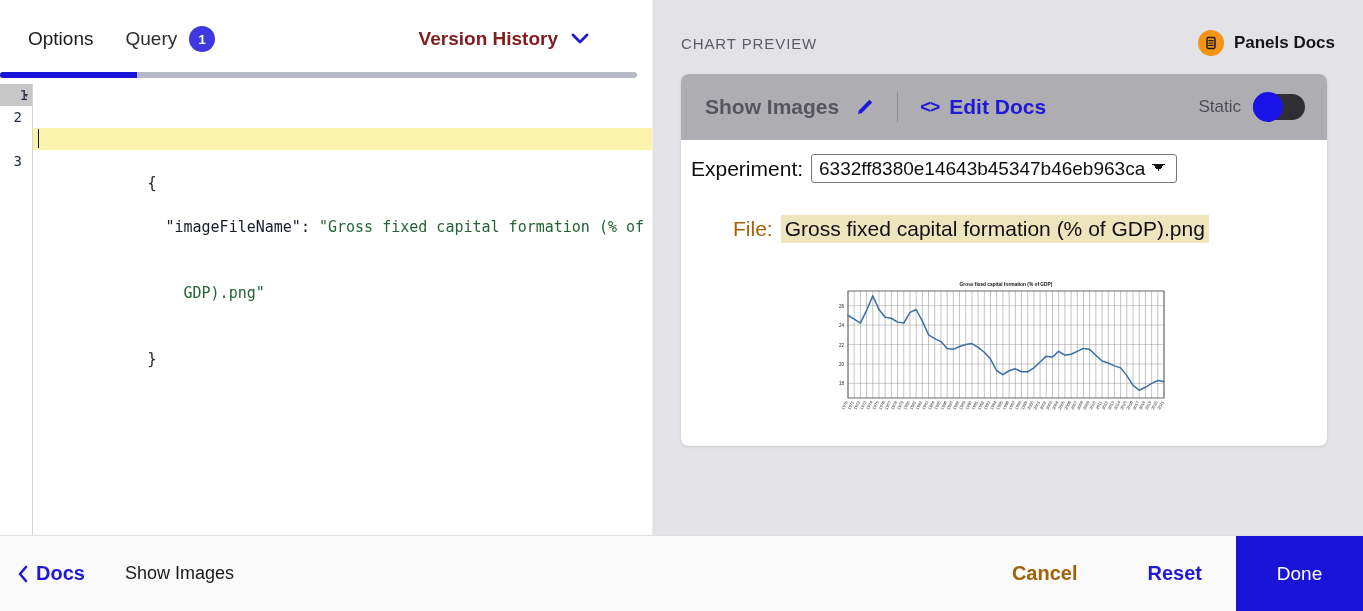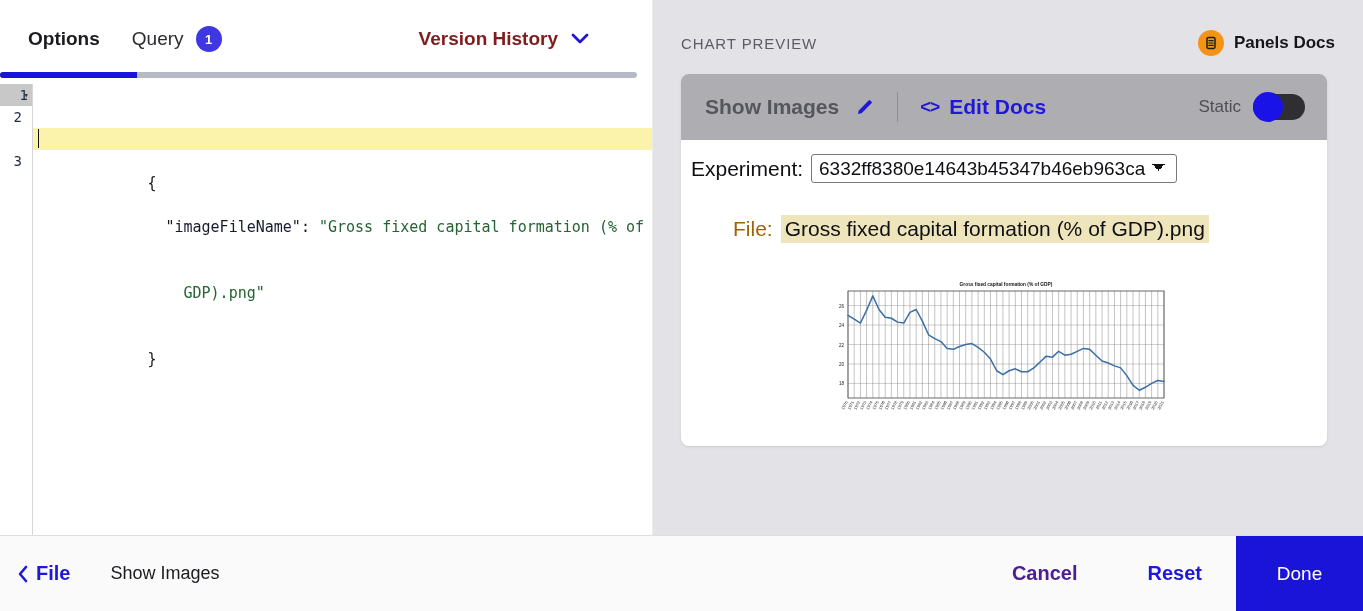--- a/index.html
+++ b/index.html
@@ -53,21 +53,21 @@
     height: 78px; flex: 0 0 78px;
     display: flex; align-items: center;
     padding: 0 22px 0 28px;
     position: relative;
   }
   .tab {
     font-size: 19px; color: #1b1b1f;
     cursor: pointer; display: flex; align-items: center;
     margin-right: 32px;
   }
-  .tab.active { font-weight: bold; }
+  .tab.active { font-weight: normal; }
   .tab.inactive { color: #2b2b30; font-weight: normal; }
   .badge {
     display: inline-flex; align-items: center; justify-content: center;
     width: 26px; height: 26px; border-radius: 50%;
     background: #3f37e0; color: #fff;
     font-size: 13px; font-weight: bold;
     margin-left: 12px;
   }
   .version-history {
     margin-left: auto; display: flex; align-items: center;
@@ -290,21 +290,21 @@
     font-size: 18px; color: #1b1b1f; margin-left: 32px;
   }
   .footer-right {
     margin-left: auto; display: flex; align-items: stretch; height: 100%;
   }
   .btn-cancel, .btn-reset {
     display: flex; align-items: center; justify-content: center;
     cursor: pointer; height: 100%;
   }
   .btn-cancel {
-    font-size: 20px; font-weight: bold; color: #4c1d95;
+    font-size: 20px; font-weight: bold; color: #a16207;
     padding: 0 36px;
   }
   .btn-reset {
     font-size: 20px; font-weight: bold; color: #2018d8;
     padding: 0 34px;
   }
   .btn-done {
     width: 127px;
     background: #1a13d8; color: #ffffff;
     font-size: 19px;
@@ -555,21 +555,21 @@
   </div>
 
   <div class="footer">
     <div class="footer-left">
       <div class="back-btn">
         <span class="back-chevron">
           <svg width="14" height="20" viewBox="0 0 14 20" aria-hidden="true">
             <path d="M10 3 L4 10 L10 17" stroke="#2018d8" stroke-width="2.6" fill="none" stroke-linecap="round" stroke-linejoin="round"></path>
           </svg>
         </span>
-        <span class="back-label">File</span>
+        <span class="back-label">Docs</span>
       </div>
       <div class="footer-subtitle">Show Images</div>
     </div>
     <div class="footer-right">
       <div class="btn-cancel">Cancel</div>
       <div class="btn-reset">Reset</div>
       <div class="btn-done">Done</div>
     </div>
   </div>
 

